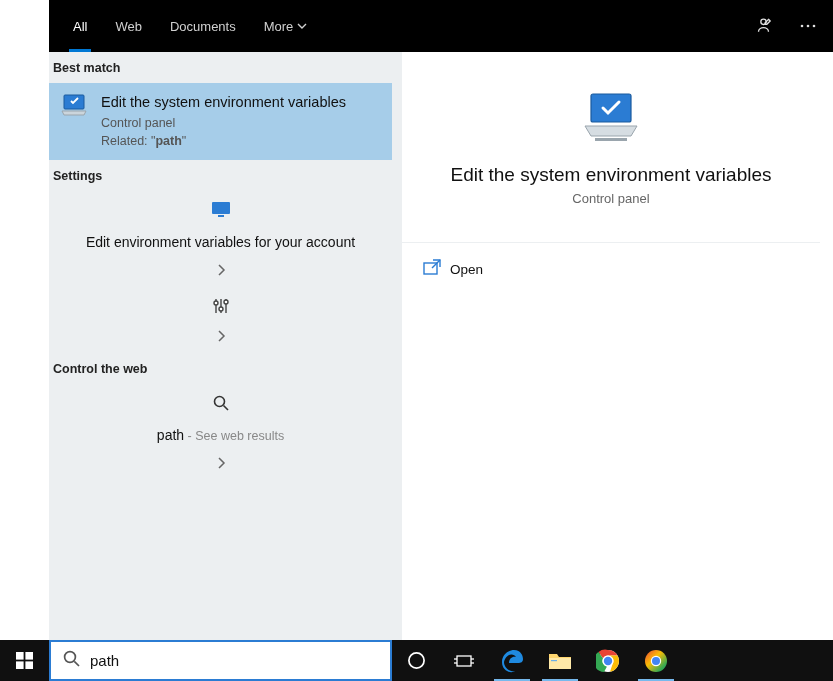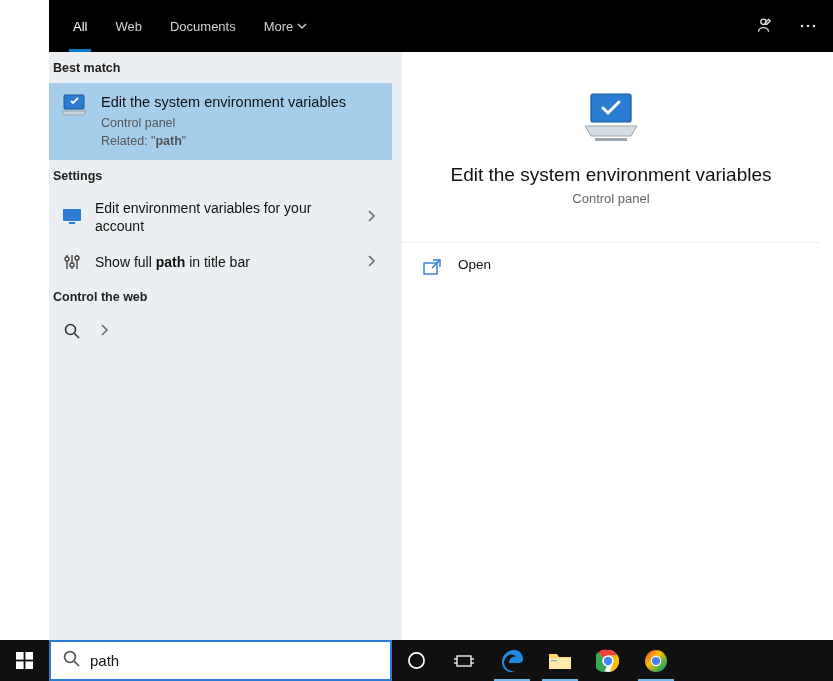--- a/index.html
+++ b/index.html
@@ -18,35 +18,35 @@
   
   .results { position: absolute; left: 49px; top: 52px; width: 343px; bottom: 41px; background: #eceff1; overflow: hidden; }
   .section-header { font-size: 12.5px; font-weight: 600; color: #222; padding: 9px 4px 8px; }
   .best-match { background: #a6cde9; padding: 10px 12px 12px; display: flex; gap: 10px; cursor: pointer; }
   .bm-icon { width: 30px; height: 30px; display: flex; align-items: flex-start; justify-content: center; flex-shrink: 0; }
   .bm-body { display: flex; flex-direction: column; gap: 4px; }
   .bm-title { font-size: 14.5px; color: #111; line-height: 1.3; }
   .bm-sub { font-size: 12.5px; color: #555; }
   .bm-rel { font-size: 12.5px; color: #555; }
 
-  .row { display: flex; align-items: center; padding: 8px 12px; gap: 12px; cursor: pointer; position: relative; }
+  .row { display: flex; align-items: center; padding: 8px 12px; gap: 12px; cursor: pointer; position: relative; flex-direction: column; }
   .row-icon { width: 22px; height: 22px; display: flex; align-items: center; justify-content: center; flex-shrink: 0; }
   .row-text { font-size: 14px; color: #111; flex: 1; line-height: 1.3; }
   .row-text .bold { font-weight: 600; }
   .row-sub { font-size: 12.5px; color: #888; }
   .chevron { color: #666; font-size: 14px; width: 18px; text-align: center; }
 
   
   .detail { position: absolute; left: 402px; top: 62px; right: 13px; bottom: 41px; background: #fff; border: 0; }
   .detail-hero { text-align: center; padding: 28px 20px 22px; }
   .hero-icon { width: 60px; height: 60px; margin: 0 auto 14px; }
   .hero-title { font-size: 19px; font-weight: 400; color: #111; }
   .hero-sub { font-size: 13px; color: #666; margin-top: 5px; }
   .divider { height: 1px; background: #eceff1; margin: 14px 0 0; }
-  .action-row { display: flex; align-items: flex-start; gap: 16px; padding: 14px 20px; cursor: pointer; font-size: 13.5px; color: #111; }
+  .action-row { display: flex; align-items: flex-end; gap: 8px; padding: 14px 20px; cursor: pointer; font-size: 13.5px; color: #111; }
   .action-icon { width: 20px; height: 20px; display: flex; align-items: center; justify-content: center; }
 
   
   .taskbar { position: absolute; left: 0; right: 0; bottom: 0; height: 41px; background: #101010; display: flex; align-items: stretch; }
   .start-btn { width: 49px; display: flex; align-items: center; justify-content: center; cursor: pointer; }
   .searchbox { width: 343px; height: 41px; background: #fff; border: 2px solid #2b7cd3; display: flex; align-items: center; padding: 0 8px 0 12px; gap: 10px; }
   .searchbox input { border: none; outline: none; font-size: 15px; flex: 1; color: #111; background: transparent; }
   .task-icons { display: flex; align-items: center; }
   .task-icon { width: 48px; height: 41px; display: flex; align-items: center; justify-content: center; cursor: pointer; position: relative; }
   .underline { position: absolute; left: 6px; right: 6px; bottom: 0; height: 2px; background: #76b9ed; display: none; }
@@ -133,38 +133,38 @@
     <div class="row-icon">
       <svg width="18" height="18" viewBox="0 0 18 18" stroke="#444" stroke-width="1.4" fill="none">
         <line x1="4" y1="2" x2="4" y2="16"></line>
           <circle cx="4" cy="6" r="2" fill="#fff"></circle>
         <line x1="9" y1="2" x2="9" y2="16"></line>
           <circle cx="9" cy="12" r="2" fill="#fff"></circle>
         <line x1="14" y1="2" x2="14" y2="16"></line>
           <circle cx="14" cy="5" r="2" fill="#fff"></circle>
       </svg>
     </div>
-    <div class="row-text">
-      <span>Show full </span><span class="bold">path</span><span> in title bar</span>
-    </div>
     <div class="chevron">
       <svg width="10" height="12" viewBox="0 0 10 12">
           <path d="M3 1 L8 6 L3 11" fill="none" stroke="#666" stroke-width="1.5"></path>
         </svg>
     </div>
   </div>
 
   <div class="section-header">Control the web</div>
 
   <div class="row">
     <div class="row-icon">
       <svg width="16" height="16" viewBox="0 0 16 16" fill="none" stroke="#333" stroke-width="1.6">
           <circle cx="6.5" cy="6.5" r="5"></circle>
           <line x1="10.5" y1="10.5" x2="15" y2="15"></line>
         </svg>
+    </div>
+    <div class="row-text">
+      <span>path</span><span class="row-sub"> - See web results</span>
     </div>
     <div class="chevron">
       <svg width="10" height="12" viewBox="0 0 10 12">
           <path d="M3 1 L8 6 L3 11" fill="none" stroke="#666" stroke-width="1.5"></path>
         </svg>
     </div>
   </div>
 </div>
 
 <div class="gap"></div>

